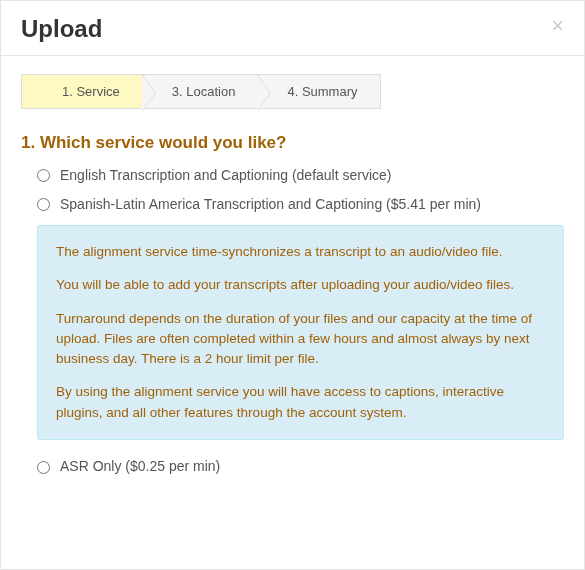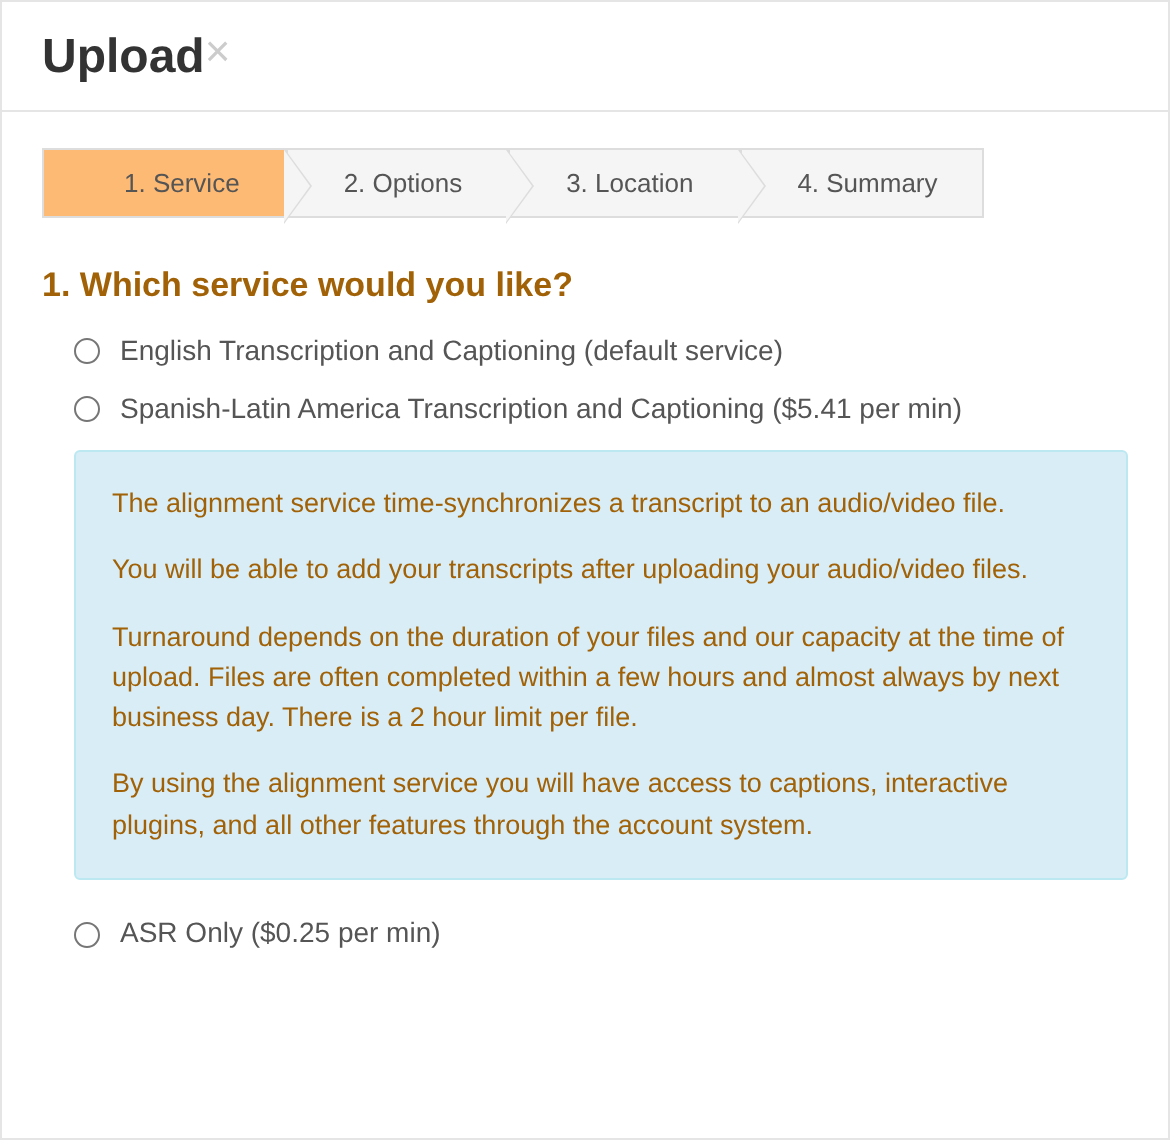--- a/index.html
+++ b/index.html
@@ -21,21 +21,21 @@
       height: 570px;
       border: 1px solid rgba(0,0,0,0.1);
       position: relative;
       display: flex;
       flex-direction: column;
     }
     .modal-header {
       padding: 14px 20px 12px 20px;
       border-bottom: 1px solid #e5e5e5;
       display: flex;
-      justify-content: flex-start;
+      justify-content: space-between;
       align-items: flex-start;
     }
     .modal-title {
       font-size: 24px;
       font-weight: bold;
       color: #333;
     }
     .close-btn {
       font-size: 22px;
       color: #ccc;
@@ -59,21 +59,21 @@
       font-size: 13px;
       color: #555;
       background: #f5f5f5;
       border: 1px solid #ddd;
       margin-right: 0;
     }
     .step:first-child {
       padding-left: 18px;
     }
     .step.active {
-      background: #fdba74;
+      background: #fef9c3;
       padding-left: 40px;
     }
     .step::after {
       content: "";
       position: absolute;
       top: 0;
       right: -13px;
       width: 0;
       height: 0;
       border-top: 18px solid transparent;
@@ -164,21 +164,20 @@
 
 <div class="modal">
   <div class="modal-header">
     <div class="modal-title">Upload</div>
     <div class="close-btn">×</div>
   </div>
 
   <div class="modal-body">
     <div class="steps">
       <div class="step active">1. Service</div>
-      <div class="step">2. Options</div>
       <div class="step">3. Location</div>
       <div class="step">4. Summary</div>
     </div>
 
     <div class="question">1. Which service would you like?</div>
 
     <div class="options">
       <div class="option">
         <input type="radio" name="service" style="">
         <label>English Transcription and Captioning (default service)</label>

